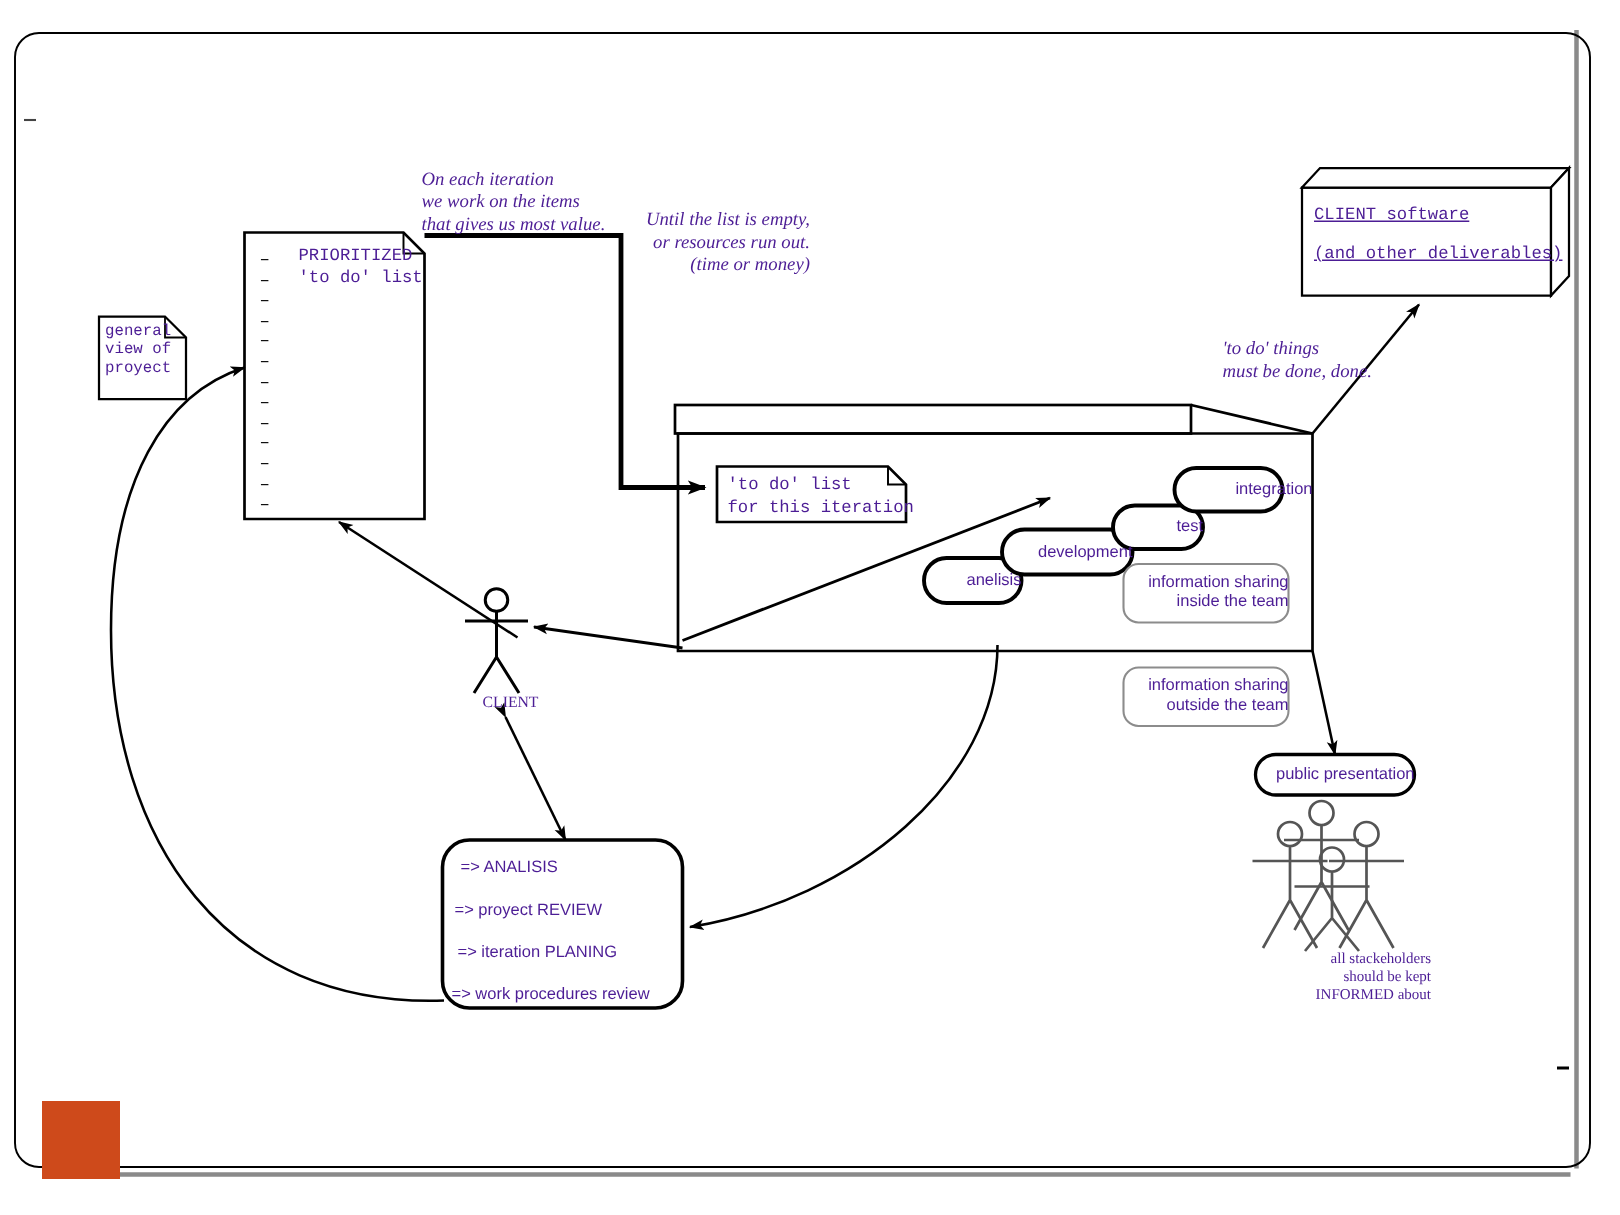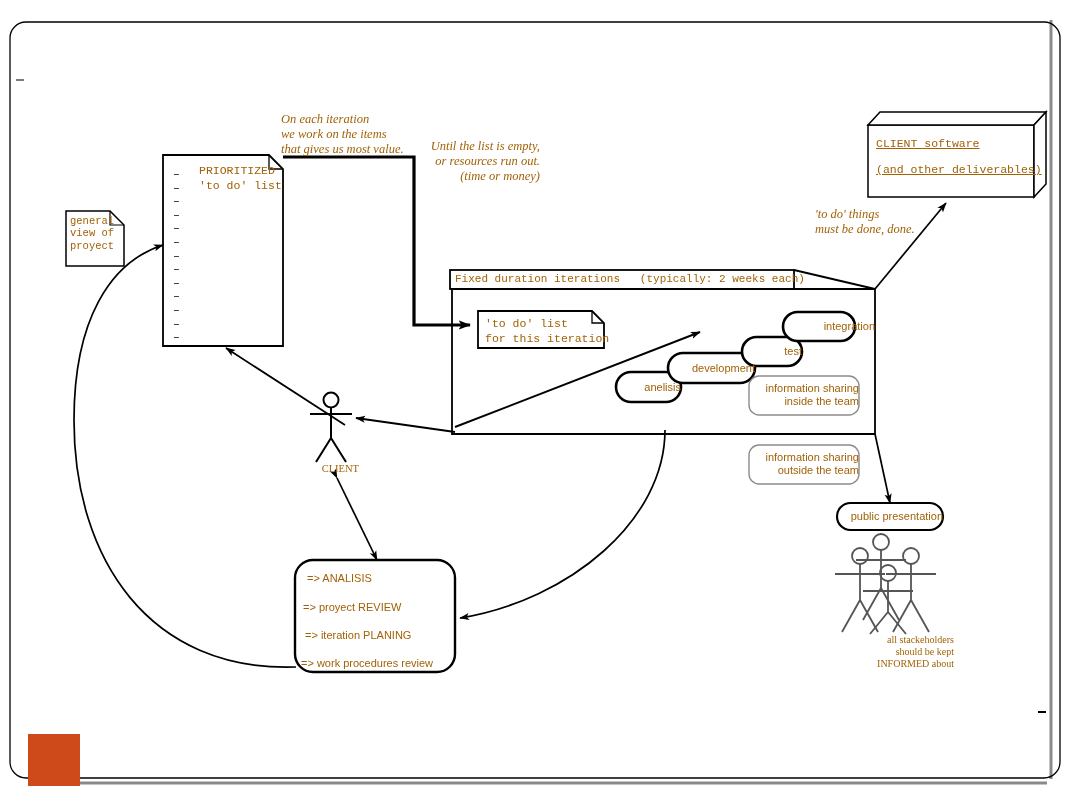--- a/index.html
+++ b/index.html
@@ -11,21 +11,21 @@
     position: relative;
     width: 1080px;
     height: 810px;
     background: #ffffff;
     overflow: hidden;
   }
   #canvas { position: absolute; left: 0; top: 0; }
   .lbl {
     position: absolute;
     white-space: pre;
-    color: #a16207;
+    color: #4c1d95;
     line-height: 1.18;
   }
   .mono {
     font-family: "Liberation Mono", "DejaVu Sans Mono", monospace;
     font-size: 11.5px;
     letter-spacing: 0px;
   }
   .mono-sm {
     font-family: "Liberation Mono", "DejaVu Sans Mono", monospace;
     font-size: 10.5px;
@@ -154,40 +154,39 @@
       <div class="mono" style="position: absolute; left: 0px; top: 163.2px; color: rgb(0, 0, 0);">–</div>
     </div>
 
   <div class="lbl ital" style="left:281px; top:112px;">On each iteration
 we work on the items
 that gives us most value.</div>
   <div class="lbl ital ctr" style="left:416px; top:139px; width:124px;">Until the list is empty,
 or resources run out.
 (time or money)</div>
 
-  <div class="lbl mono" style="left:455px; top:273px; font-size:11px;">Fixed duration iterations   (typically: 2 weeks each)</div>
 
   <div class="lbl mono" style="left:485px; top:317px;">'to do' list</div>
   <div class="lbl mono" style="left:485px; top:332px;">for this iteration</div>
 
   <div class="lbl sans ctr" style="left:616px; top:381px; width:65px;">anelisis</div>
   <div class="lbl sans ctr" style="left:668px; top:362px; width:87px;">development</div>
   <div class="lbl sans ctr" style="left:742px; top:345px; width:60px;">test</div>
   <div class="lbl sans ctr" style="left:783px; top:320px; width:92px;">integration</div>
 
   <div class="lbl sans ctr" style="left:749px; top:382px; width:110px;">information sharing
 inside the team</div>
   <div class="lbl sans ctr" style="left:749px; top:451px; width:110px;">information sharing
 outside the team</div>
   <div class="lbl sans ctr" style="left:837px; top:510px; width:106px;">public presentation</div>
 
   <div class="lbl mono und" style="left:876px; top:137px;">CLIENT software</div>
   <div class="lbl mono und" style="left:876px; top:163px;">(and other deliverables)</div>
 
-  <div class="lbl ital" style="left:815px; top:207px;">'to do' things
+  <div class="lbl ital" style="left:815px; top:225px;">'to do' things
 must be done, done.</div>
 
   <div class="lbl sans-sm ctr" style="left:826px; top:634px; width:128px;">all stackeholders
 should be kept
 INFORMED about</div>
 
   <div class="lbl sans-sm ctr" style="left:303px; top:463px; width:56px; font-size:10.5px;">CLIENT</div>
 
   <div class="lbl sans" style="left:307px; top:572px;">=&gt; ANALISIS</div>
   <div class="lbl sans" style="left:303px; top:601px;">=&gt; proyect REVIEW</div>

